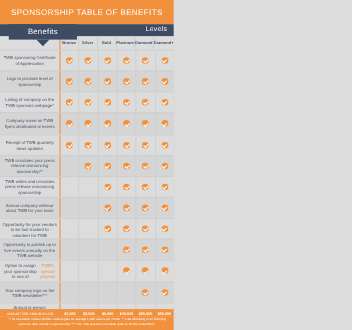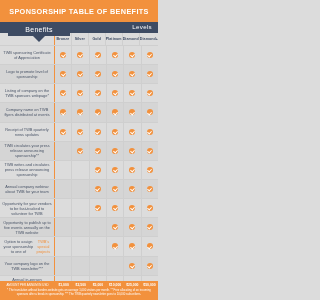--- a/index.html
+++ b/index.html
@@ -12,21 +12,21 @@
   #app{position:relative;width:158px;height:300px;overflow:hidden;background:#d9d9d9;}
 
   
   .titlebar{
     position:absolute;left:0;top:0;width:158px;height:22px;
     background:#f2913d;
     display:flex;align-items:center;justify-content:center;
   }
   .titlebar .t{
     color:#ffffff;font-size:7.3px;letter-spacing:.35px;
-    white-space:nowrap;font-weight:700;
+    white-space:nowrap;font-weight:400;
   }
 
   
   .levelsbar{
     position:absolute;left:0;top:22px;width:158px;height:11px;
     background:#3d4b63;
   }
   .levelsbar .lv{
     position:absolute;right:6px;top:1px;
     color:#ffffff;font-size:6.2px;letter-spacing:.3px;

